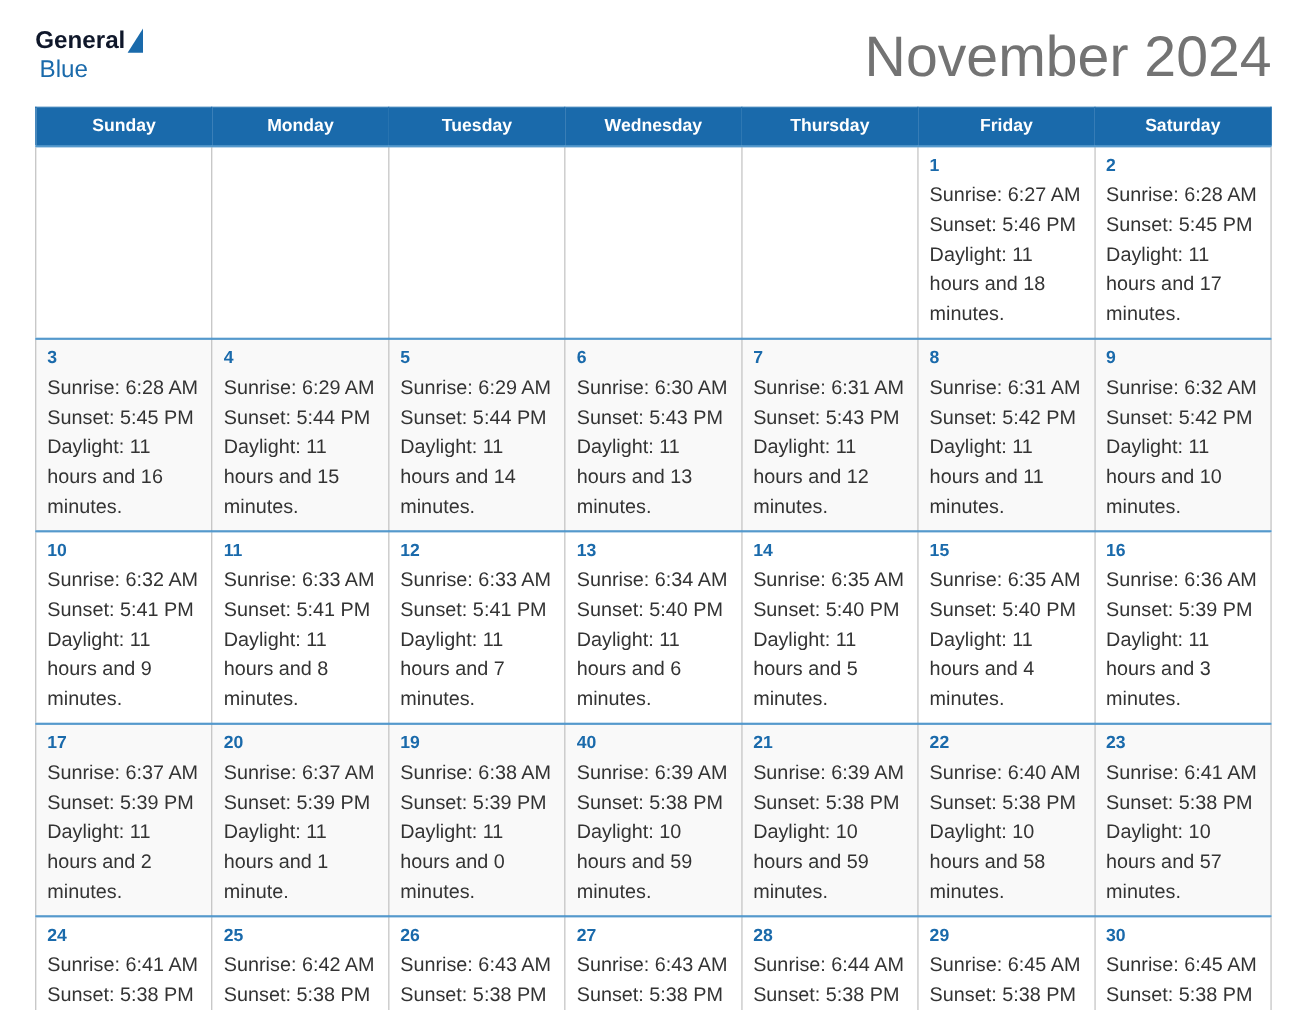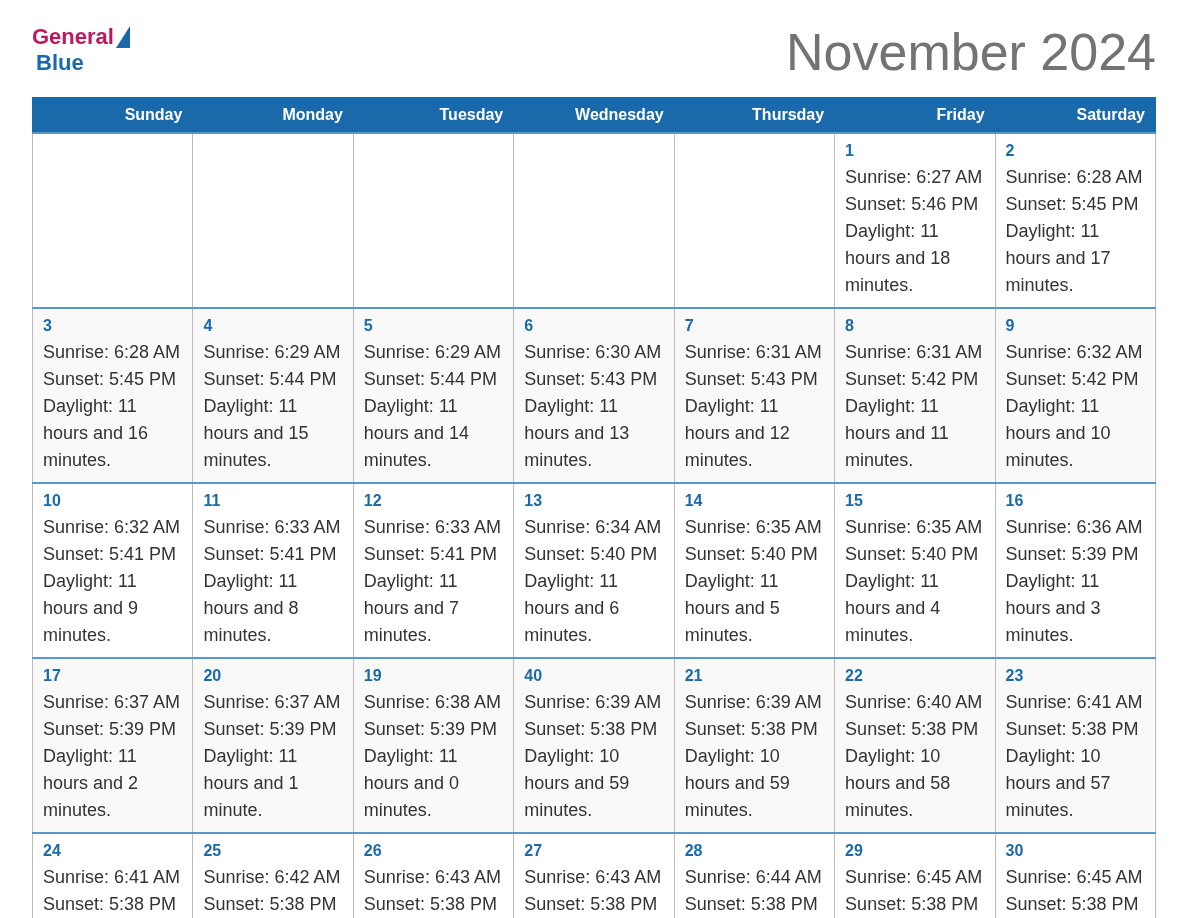--- a/index.html
+++ b/index.html
@@ -21,35 +21,35 @@
       flex-direction: column;
       align-items: flex-start;
     }
     .logo-top {
       display: flex;
       align-items: center;
       font-size: 22px;
       font-weight: bold;
       color: #333;
     }
-    .logo-top .general { color: #be185d; }
+    .logo-top .general { color: #0f172a; }
     .logo-triangle {
       width: 0;
       height: 0;
       border-left: 14px solid transparent;
       border-right: 0px solid transparent;
       border-bottom: 22px solid #1a6aab;
       margin-left: 2px;
       margin-right: 2px;
       display: inline-block;
     }
     .logo-bottom {
       color: #1a6aab;
       font-size: 22px;
-      font-weight: bold;
+      font-weight: normal;
       margin-left: 4px;
     }
     .title-area {
       text-align: right;
     }
     .month-title {
       font-size: 52px;
       font-weight: 300;
       color: #737373;
       line-height: 1.1;
@@ -61,21 +61,21 @@
       margin-top: 4px;
     }
     .calendar {
       width: 100%;
       border-collapse: collapse;
       border: 1px solid #aaa;
     }
     .calendar th {
       background-color: #1a6aab;
       color: #fff;
-      text-align: right;
+      text-align: center;
       padding: 8px 10px;
       font-size: 16px;
       font-weight: 600;
       border: 1px solid #1a6aab;
       margin-top: 23px;
     }
     .calendar td {
       vertical-align: top;
       padding: 8px 10px;
       border: 1px solid #bbb;

